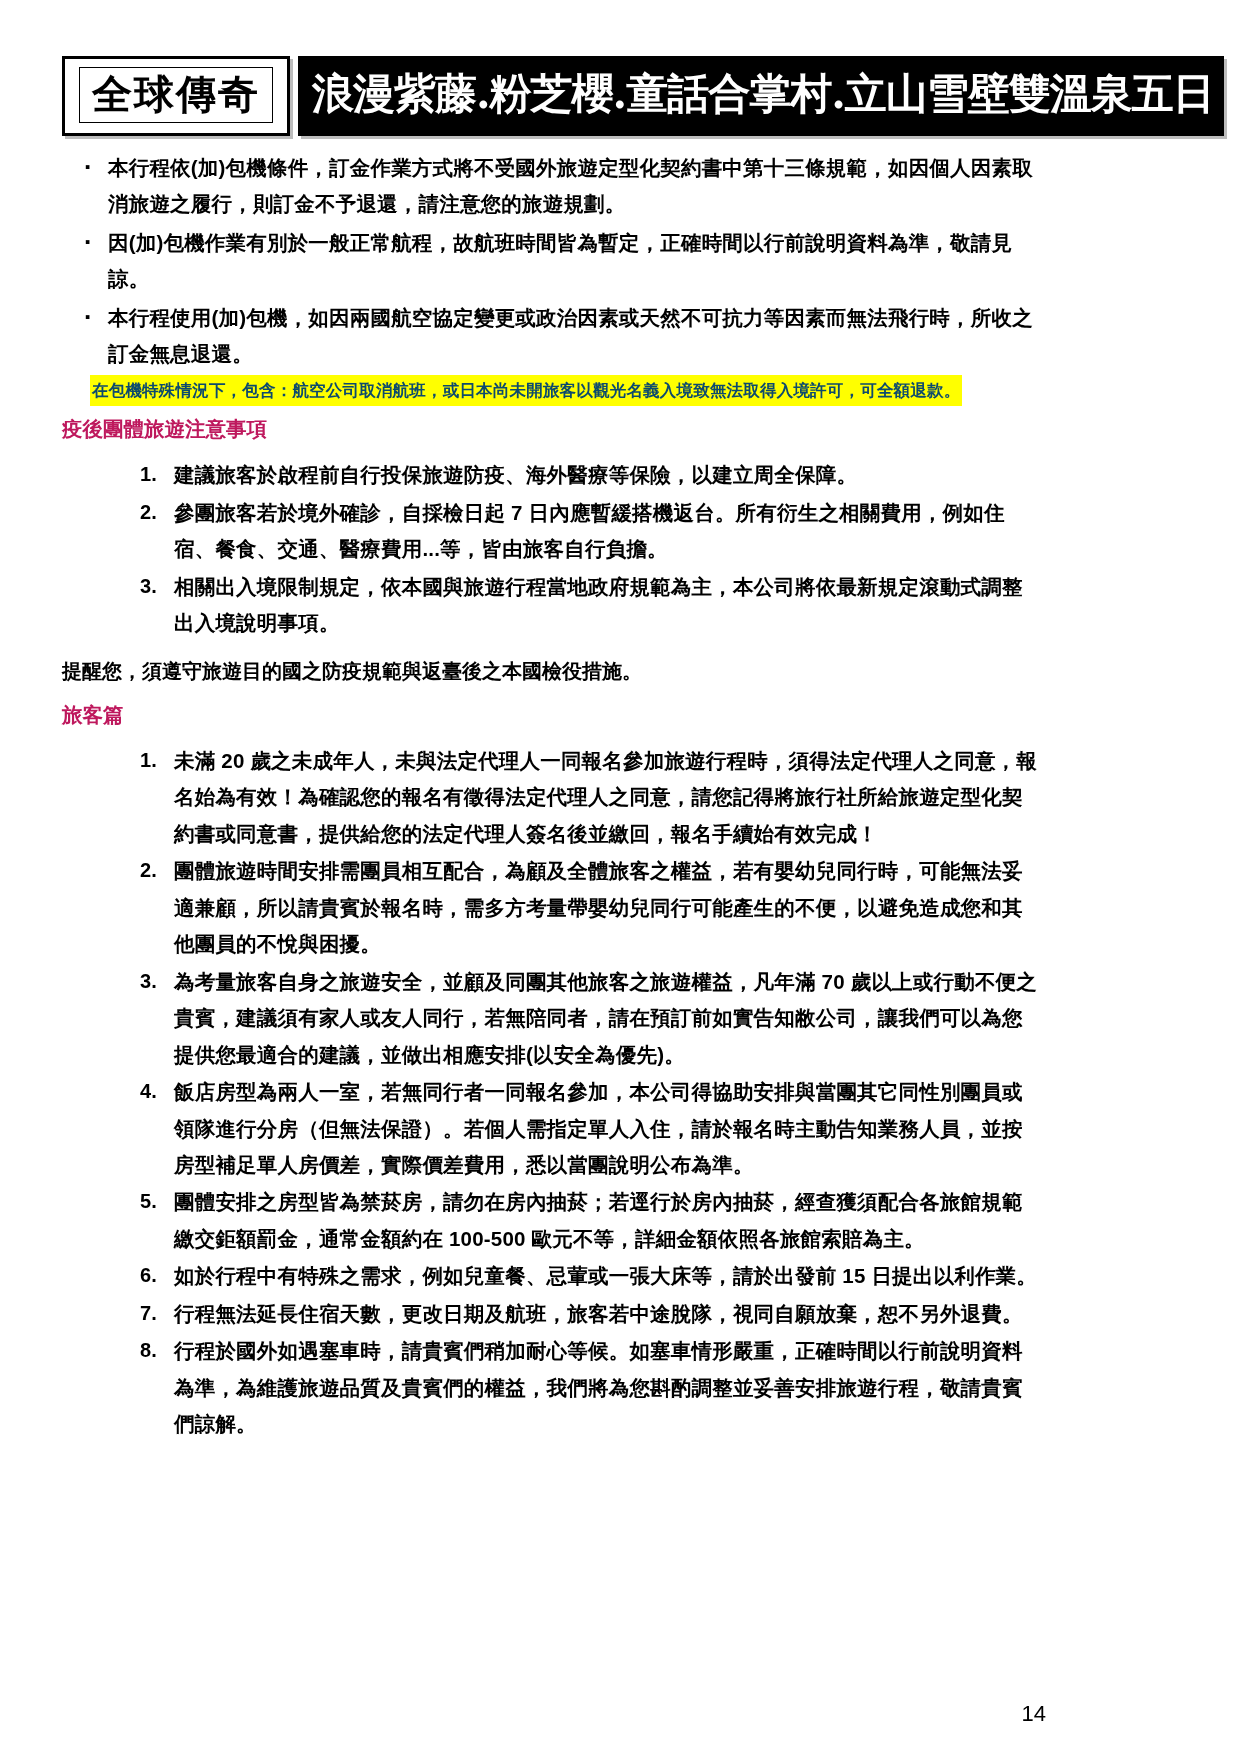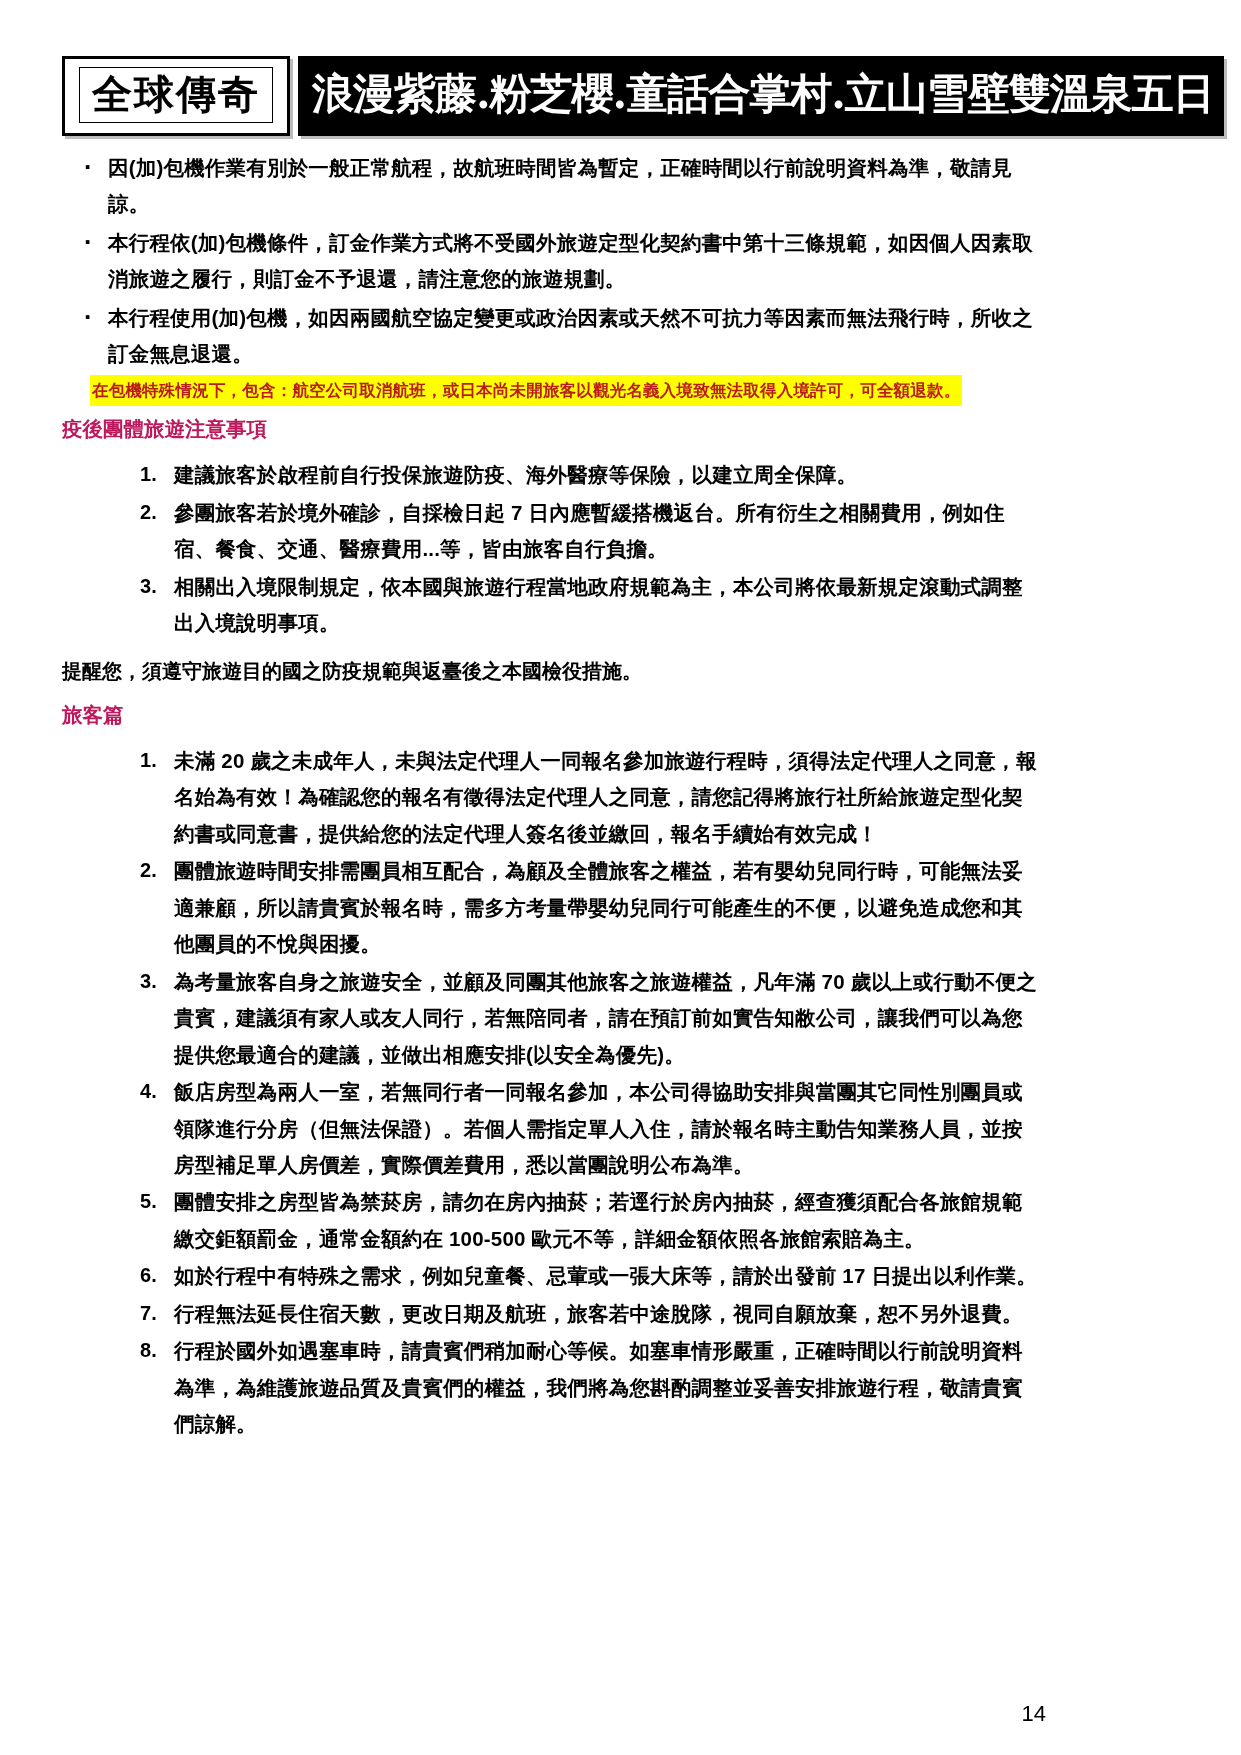--- a/index.html
+++ b/index.html
@@ -95,21 +95,21 @@
   li.flush {
     padding-left: 14px;
   }
   li.flush::before {
     left: 0px;
     top: -5px;
   }
 
   .highlight-line {
     background: #ffff00;
-    color: #b91c1c;
+    color: #0c4a6e;
     font-weight: bold;
     font-size: 16.5px;
     line-height: 1.9;
     display: inline-block;
     padding: 0 2px;
     margin-left: 28px;
     letter-spacing: 0.2px;
   }
 
   .red-head {
@@ -164,22 +164,22 @@
   <div class="title-banner">
     <div class="title-left">
       <div class="title-left-inner">全球傳奇</div>
     </div>
     <div class="title-right">
       <span>浪漫紫藤.粉芝櫻.童話合掌村.立山雪壁雙溫泉五日</span>
     </div>
   </div>
 
   <ul class="dot-list body-text">
+    <li><span>本行程依(加)包機條件，訂金作業方式將不受國外旅遊定型化契約書中第十三條規範，如因個人因素取消旅遊之履行，則訂金不予退還，請注意您的旅遊規劃。</span></li>
     <li><span>因(加)包機作業有別於一般正常航程，故航班時間皆為暫定，正確時間以行前說明資料為準，敬請見諒。</span></li>
-    <li><span>本行程依(加)包機條件，訂金作業方式將不受國外旅遊定型化契約書中第十三條規範，如因個人因素取消旅遊之履行，則訂金不予退還，請注意您的旅遊規劃。</span></li>
     <li class="flush"><span>本行程使用(加)包機，如因兩國航空協定變更或政治因素或天然不可抗力等因素而無法飛行時，所收之訂金無息退還。</span></li>
   </ul>
 
   <div>
     <span class="highlight-line">在包機特殊情況下，包含：航空公司取消航班，或日本尚未開旅客以觀光名義入境致無法取得入境許可，可全額退款。</span>
   </div>
 
   <div class="red-head">疫後團體旅遊注意事項</div>
 
   <ol class="num-list body-text">
@@ -191,19 +191,19 @@
   <div class="red-note">提醒您，須遵守旅遊目的國之防疫規範與返臺後之本國檢役措施。</div>
 
   <div class="red-head">旅客篇</div>
 
   <ol class="num-list body-text">
     <li><span>未滿 20 歲之未成年人，未與法定代理人一同報名參加旅遊行程時，須得法定代理人之同意，報名始為有效！為確認您的報名有徵得法定代理人之同意，請您記得將旅行社所給旅遊定型化契約書或同意書，提供給您的法定代理人簽名後並繳回，報名手續始有效完成！</span></li>
     <li><span>團體旅遊時間安排需團員相互配合，為顧及全體旅客之權益，若有嬰幼兒同行時，可能無法妥適兼顧，所以請貴賓於報名時，需多方考量帶嬰幼兒同行可能產生的不便，以避免造成您和其他團員的不悅與困擾。</span></li>
     <li><span>為考量旅客自身之旅遊安全，並顧及同團其他旅客之旅遊權益，凡年滿 70 歲以上或行動不便之貴賓，建議須有家人或友人同行，若無陪同者，請在預訂前如實告知敝公司，讓我們可以為您提供您最適合的建議，並做出相應安排(以安全為優先)。</span></li>
     <li><span>飯店房型為兩人一室，若無同行者一同報名參加，本公司得協助安排與當團其它同性別團員或領隊進行分房（但無法保證）。若個人需指定單人入住，請於報名時主動告知業務人員，並按房型補足單人房價差，實際價差費用，悉以當團說明公布為準。</span></li>
     <li><span>團體安排之房型皆為禁菸房，請勿在房內抽菸；若逕行於房內抽菸，經查獲須配合各旅館規範繳交鉅額罰金，通常金額約在 100-500 歐元不等，詳細金額依照各旅館索賠為主。</span></li>
-    <li><span>如於行程中有特殊之需求，例如兒童餐、忌葷或一張大床等，請於出發前 17 日提出以利作業。</span></li>
+    <li><span>如於行程中有特殊之需求，例如兒童餐、忌葷或一張大床等，請於出發前 15 日提出以利作業。</span></li>
     <li><span>行程無法延長住宿天數，更改日期及航班，旅客若中途脫隊，視同自願放棄，恕不另外退費。</span></li>
     <li><span>行程於國外如遇塞車時，請貴賓們稍加耐心等候。如塞車情形嚴重，正確時間以行前說明資料為準，為維護旅遊品質及貴賓們的權益，我們將為您斟酌調整並妥善安排旅遊行程，敬請貴賓們諒解。</span></li>
   </ol>
 
   <div class="page-number">14</div>
 </div>
 
 </body></html>

